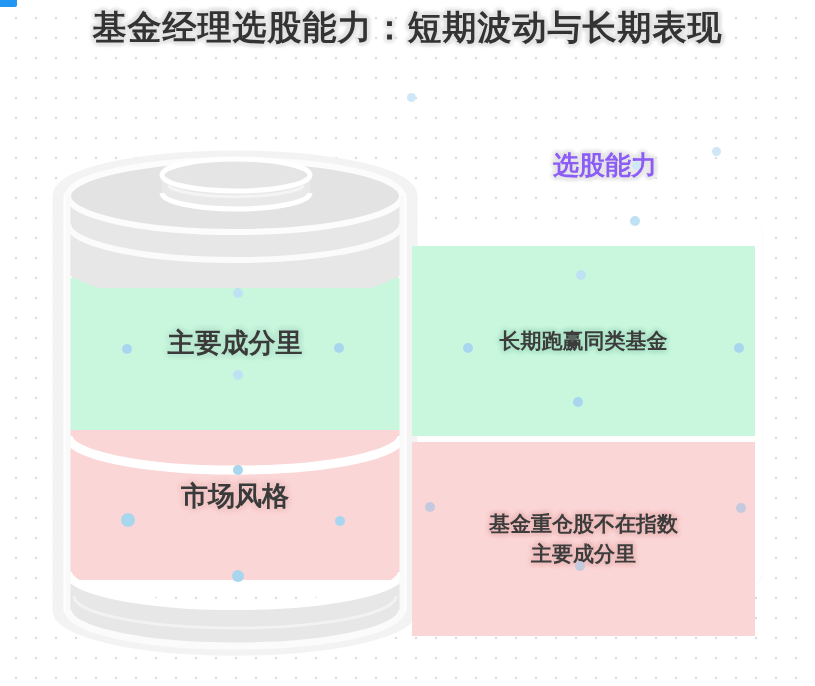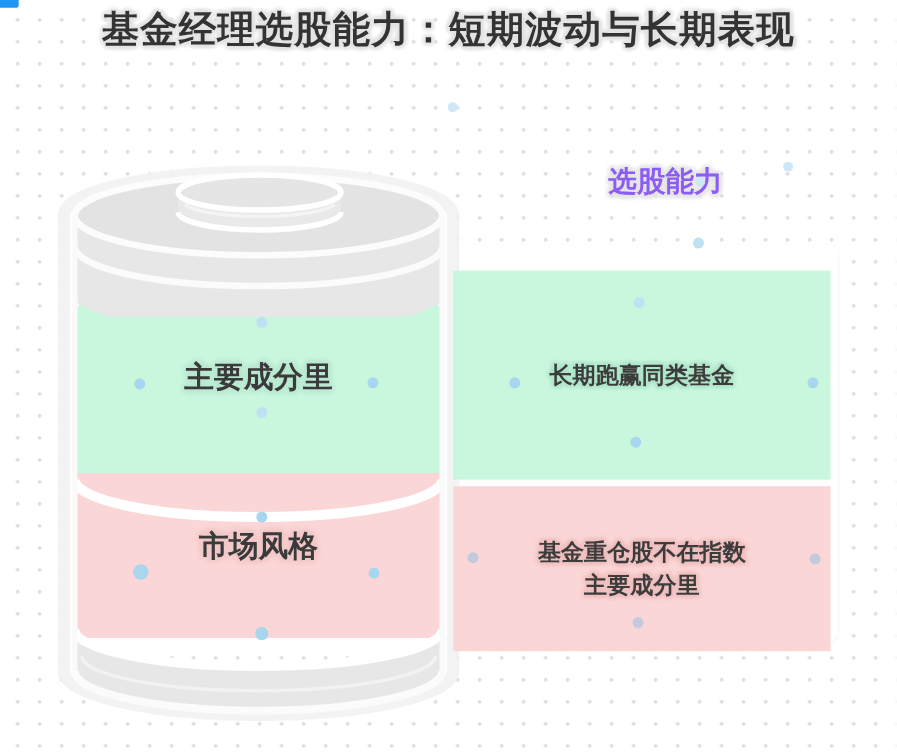--- a/index.html
+++ b/index.html
@@ -108,21 +108,21 @@
     height: 190px;
     background: #c9f7de;
     color: #3c3c3c;
     text-shadow:
       0 0 5px #aee4c8, 0 0 5px #aee4c8, 0 0 5px #aee4c8,
       2px 2px 4px #b3e6cc, -2px 2px 4px #b3e6cc,
       2px -2px 4px #b3e6cc, -2px -2px 4px #b3e6cc;
   }
   #side-box-pink {
     top: 426px;
-    height: 150px;
+    height: 194px;
     background: #fbd6d6;
     color: #3c3c3c;
     text-shadow:
       0 0 5px #eebcbc, 0 0 5px #eebcbc, 0 0 5px #eebcbc,
       2px 2px 4px #f0c3c3, -2px 2px 4px #f0c3c3,
       2px -2px 4px #f0c3c3, -2px -2px 4px #f0c3c3;
   }
 
   
   #cylinder {

